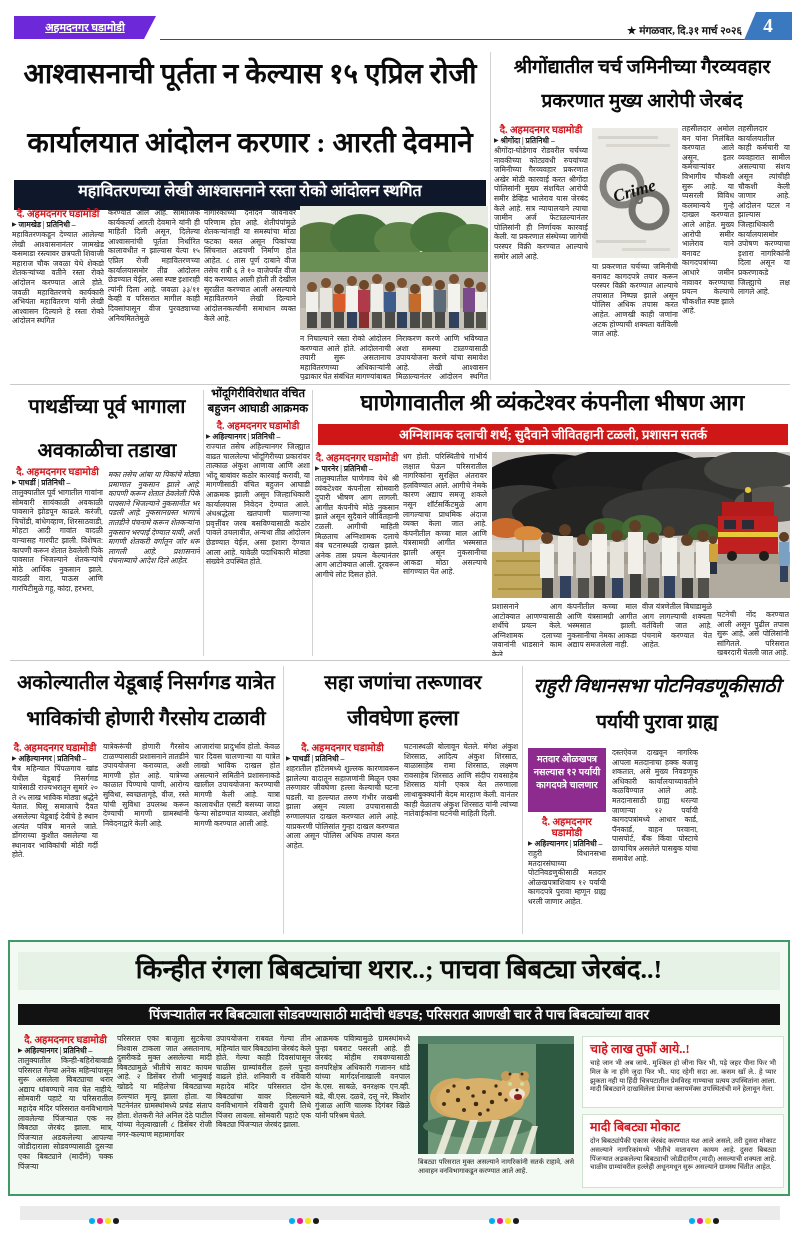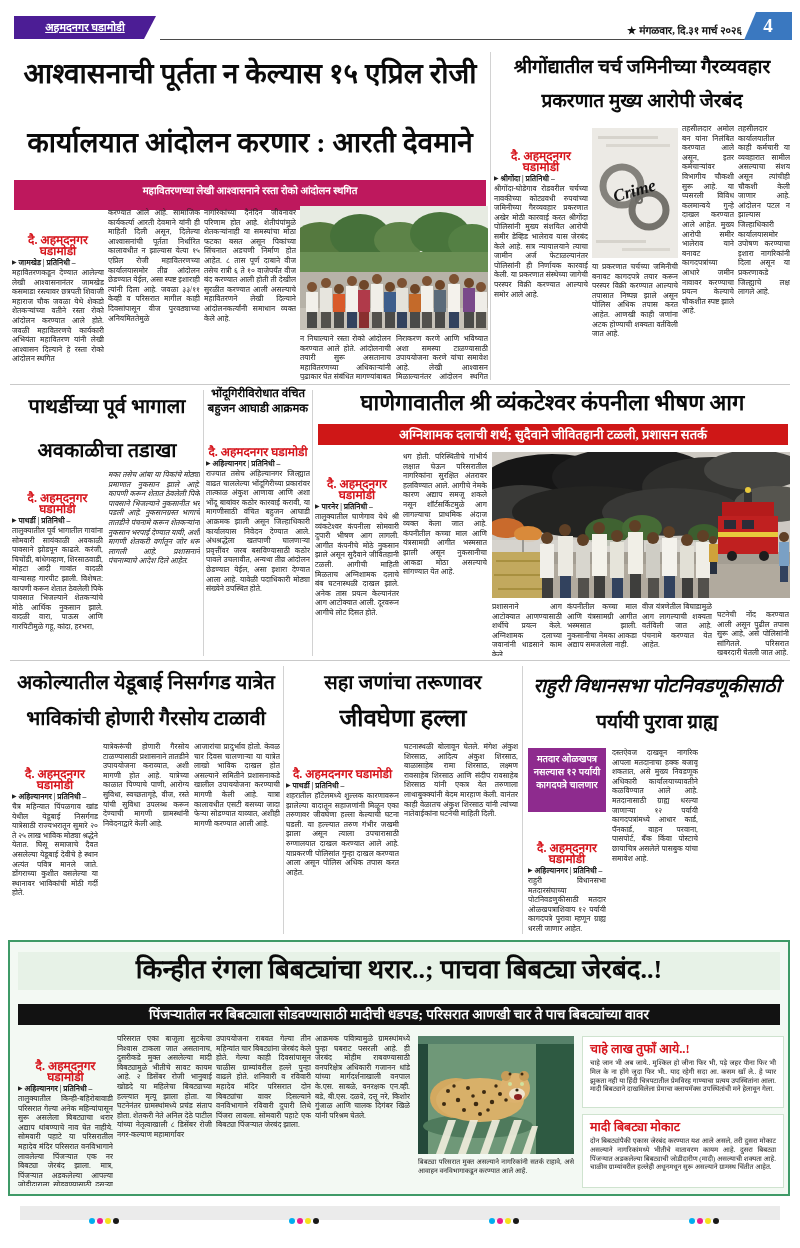--- a/index.html
+++ b/index.html
@@ -2,54 +2,54 @@
 <html><head>
 <meta charset="utf-8">
 <style>
   html,body{margin:0;padding:0;background:#ffffff;}
   #page{position:relative;width:800px;height:1248px;background:#ffffff;overflow:hidden;
         font-family:"Liberation Serif","DejaVu Serif",serif;color:#1c1c1c;}
   .abs{position:absolute;}
   .hl{font-weight:bold;color:#0b0b0b;text-align:center;overflow:hidden;}
   .bar{font-weight:bold;color:#ffffff;text-align:center;overflow:hidden;}
   .col{font-size:7.5px;line-height:9.6px;text-align:justify;overflow:hidden;color:#222;}
-  .agency{color:#d6151c;font-weight:bold;font-size:12px;text-align:center;line-height:11px;margin-top:27px;}
+  .agency{color:#d6151c;font-weight:bold;font-size:10px;text-align:center;line-height:11px;}
   .place{font-weight:bold;font-size:7.6px;line-height:10px;text-align:left;}
   .mk{font-size:6px;vertical-align:1px;}
   .vline{border-left:1px solid #d2d2d2;width:0;}
   .hline{border-top:1px solid #c9c9c9;height:0;}
   .notice{background:#8e2b8e;color:#fff;font-weight:bold;font-size:9.5px;line-height:13px;
           text-align:center;padding:5px 3px;box-sizing:border-box;overflow:hidden;}
   .sbox{background:#ffffff;border:1px solid #cfe3cf;box-sizing:border-box;padding:5px 7px;overflow:hidden;}
   .sbox .t{color:#d6151c;font-weight:bold;font-size:12.5px;line-height:15px;margin-bottom:2px;}
   .sbox .x{font-size:6.9px;line-height:8.8px;text-align:justify;color:#222;}
   .dot{display:inline-block;width:6px;height:6px;border-radius:50%;margin:0 1px;}
   .dc{background:#00aeef}.dm{background:#ec1c8d}.dy{background:#f5e21a}.dk{background:#1a1a1a}
 </style>
 </head>
 <body>
 
 <div id="page">
 
-  <div class="abs" style="left:14px;top:16px;width:142px;height:23px;background:#4c1d95;
+  <div class="abs" style="left:14px;top:16px;width:142px;height:23px;background:#6d28d9;
               clip-path:polygon(0 0,100% 0,calc(100% - 12px) 100%,0 100%);
               color:#fff;font-weight:bold;font-size:11px;line-height:23px;text-align:center;">
     <span style="text-decoration:underline;">अहमदनगर घडामोडी</span>
   </div>
   <div class="abs" style="left:160px;top:39px;width:628px;border-top:1.5px solid #4a4a4a;"></div>
   <div class="abs" style="left:540px;top:23px;width:202px;text-align:right;font-size:10.5px;font-weight:bold;color:#111;">★ मंगळवार, दि.३१ मार्च २०२६</div>
   <div class="abs" style="left:744px;top:12px;width:48px;height:28px;background:#3a78c0;
               clip-path:polygon(12px 0,100% 0,100% 100%,0 100%);
               color:#fff;font-size:19px;font-weight:bold;line-height:28px;text-align:center;">
     <span>4</span>
   </div>
 
   <div class="abs hl" style="left:12px;top:55px;width:476px;height:40px;font-size:28px;line-height:38px;">आश्वासनाची पूर्तता न केल्यास १५ एप्रिल रोजी</div>
   <div class="abs hl" style="left:12px;top:124px;width:476px;height:40px;font-size:28px;line-height:38px;">कार्यालयात आंदोलन करणार : आरती देवमाने</div>
-  <div class="abs bar" style="left:14px;top:180px;width:472px;height:30px;background:#be185d;font-size:10px;line-height:22px;">महावितरणच्या लेखी आश्वासनाने रस्ता रोको आंदोलन स्थगित</div>
+  <div class="abs bar" style="left:14px;top:180px;width:472px;height:30px;background:#0f172a;font-size:16px;line-height:22px;">महावितरणच्या लेखी आश्वासनाने रस्ता रोको आंदोलन स्थगित</div>
 
   <div class="abs col" style="left:12px;top:208px;width:92px;height:172px;">
     <div class="agency">दै. अहमदनगर घडामोडी</div>
     <div class="place">
       <span class="mk">▶</span> <span>जामखेड | प्रतिनिधी –</span></div>
     <span>महावितरणकडून देण्यात आलेल्या लेखी आश्वासनानंतर जामखेड कसमाडा रस्त्यावर छत्रपती शिवाजी महाराज चौक जवळा येथे शेकडो शेतकऱ्यांच्या वतीने रस्ता रोको आंदोलन करण्यात आले होते. जवळी महावितरणचे कार्यकारी अभियंता महावितरण यांनी लेखी आश्वासन दिल्याने हे रस्ता रोको आंदोलन स्थगित</span>
   </div>
   <div class="abs col" style="left:108px;top:208px;width:92px;height:172px;">करण्यात आले आहे. सामाजिक कार्यकर्त्या आरती देवमाने यांनी ही माहिती दिली असून, दिलेल्या आश्वासनांची पूर्तता निर्धारित कालावधीत न झाल्यास येत्या १५ एप्रिल रोजी महावितरणच्या कार्यालयासमोर तीव्र आंदोलन छेडण्यात येईल, असा स्पष्ट इशाराही त्यांनी दिला आहे. जवळा ३३/११ केव्ही व परिसरात मागील काही दिवसांपासून वीज पुरवठ्याच्या अनियमिततेमुळे</div>
   <div class="abs col" style="left:204px;top:208px;width:92px;height:172px;">नागरिकांच्या दैनंदिन जीवनावर परिणाम होत आहे. शेतीपंपांमुळे शेतकऱ्यांनाही या समस्यांचा मोठा फटका बसत असून पिकांच्या सिंचनात अडचणी निर्माण होत आहेत. ८ तास पूर्ण दाबाने वीज तसेच रात्री ६ ते १० वाजेपर्यंत वीज बंद करण्यात आली होती ती देखील सुरळीत करण्यात आली असल्याचे महावितरणने लेखी दिल्याने आंदोलनकर्त्यांनी समाधान व्यक्त केले आहे.</div>
 
@@ -317,21 +317,21 @@
     <div class="agency">दै. अहमदनगर घडामोडी</div>
     <div class="place">
       <span class="mk">▶</span> <span>अहिल्यानगर | प्रतिनिधी –</span></div>
     <span>चैत्र महिन्यात पिंपळगाव खांड येथील येडूबाई निसर्गगड यात्रेसाठी राज्यभरातून सुमारे २० ते २५ लाख भाविक मोठ्या श्रद्धेने येतात. घिसू समाजाचे दैवत असलेल्या येडूबाई देवीचे हे स्थान अत्यंत पवित्र मानले जाते. डोंगराच्या कुशीत वसलेल्या या स्थानावर भाविकांची मोठी गर्दी होते.</span>
   </div>
   <div class="abs col" style="left:194px;top:742px;width:86px;height:192px;">आजारांचा प्रादुर्भाव होतो. केवळ चार दिवस चालणाऱ्या या यात्रेत लाखो भाविक दाखल होत असल्याने समितीने प्रशासनाकडे खालील उपाययोजना करण्याची मागणी केली आहे. यात्रा कालावधीत एसटी बसच्या जादा फेऱ्या सोडण्यात याव्यात, अशीही मागणी करण्यात आली आहे.</div>
   <div class="abs col" style="left:103px;top:742px;width:86px;height:192px;">यात्रेकरूंची होणारी गैरसोय टाळण्यासाठी प्रशासनाने तातडीने उपाययोजना कराव्यात, अशी मागणी होत आहे. यात्रेच्या काळात पिण्याचे पाणी, आरोग्य सुविधा, स्वच्छतागृहे, वीज, रस्ते यांची सुविधा उपलब्ध करून देण्याची मागणी ग्रामस्थांनी निवेदनाद्वारे केली आहे.</div>
 
   <div class="abs vline" style="left:283px;top:666px;height:268px;"></div>
   <div class="abs hl" style="left:286px;top:668px;width:234px;height:30px;font-size:20px;line-height:28px;">सहा जणांचा तरूणावर</div>
-  <div class="abs hl" style="left:286px;top:704px;width:234px;height:30px;font-size:24px;line-height:28px;">जीवघेणा हल्ला</div>
+  <div class="abs hl" style="left:286px;top:704px;width:234px;height:30px;font-size:21px;line-height:28px;">जीवघेणा हल्ला</div>
   <div class="abs col" style="left:286px;top:742px;width:113px;height:192px;">
     <div class="agency">दै. अहमदनगर घडामोडी</div>
     <div class="place">
       <span class="mk">▶</span> <span>पाथर्डी | प्रतिनिधी –</span></div>
     <span>शहरातील हॉटेलमध्ये शुल्लक कारणावरून झालेल्या वादातून सहाजणांनी मिळून एका तरुणावर जीवघेणा हल्ला केल्याची घटना घडली. या हल्ल्यात तरुण गंभीर जखमी झाला असून त्याला उपचारासाठी रुग्णालयात दाखल करण्यात आले आहे. याप्रकरणी पोलिसांत गुन्हा दाखल करण्यात आला असून पोलिस अधिक तपास करत आहेत.</span>
   </div>
   <div class="abs col" style="left:404px;top:742px;width:114px;height:192px;">घटनास्थळी बोलावून घेतले. मंगेश अंकुश शिरसाठ, आदित्य अंकुश शिरसाठ, बाळासाहेब रामा शिरसाठ, लक्ष्मण रावसाहेब शिरसाठ आणि संदीप रावसाहेब शिरसाठ यांनी एकत्र येत तरुणाला लाथाबुक्क्यांनी बेदम मारहाण केली. वानंतर काही वेळातच अंकुश शिरसाठ यांनी त्यांच्या नातेवाईकांना घटनेची माहिती दिली.</div>
 
   <div class="abs vline" style="left:522px;top:666px;height:268px;"></div>
   <div class="abs hl" style="left:524px;top:672px;width:266px;height:30px;font-size:19px;line-height:27px;font-style:italic;">राहुरी विधानसभा पोटनिवडणूकीसाठी</div>

